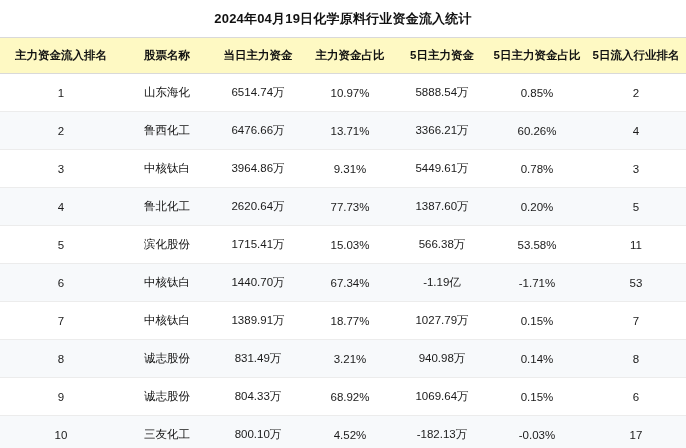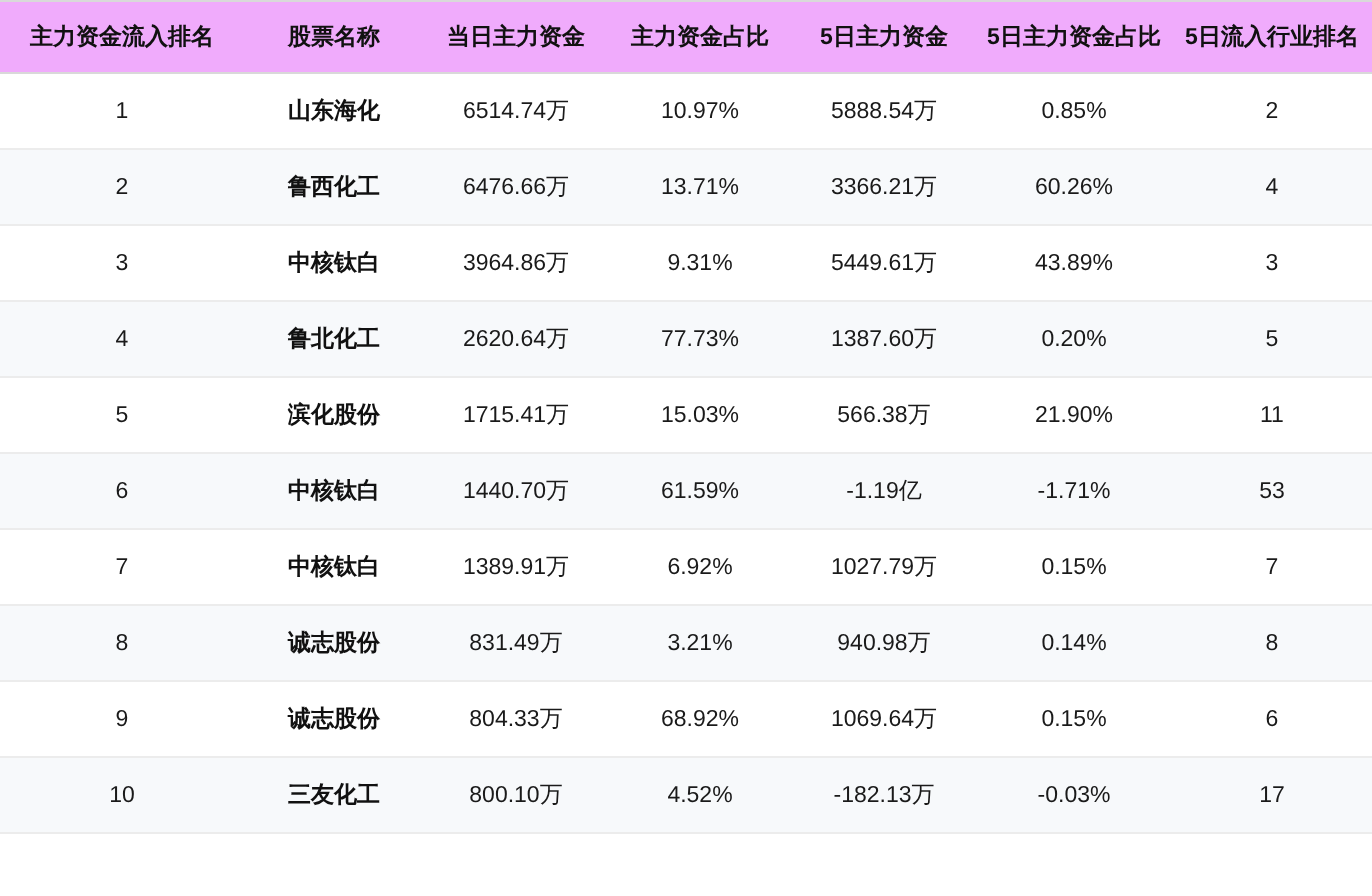--- a/index.html
+++ b/index.html
@@ -28,55 +28,56 @@
   }
   table.data-table {
     width: 686px;
     border-collapse: collapse;
     table-layout: fixed;
   }
   table.data-table thead th {
     font-size: 11.5px;
     font-weight: bold;
     color: #111111;
-    background: #f0abfc;
+    background: #fef9c3;
     padding: 10px 2px 10px 2px;
     text-align: center;
     border-top: 1px solid #d9d9d9;
     border-bottom: 1px solid #d9d9d9;
     white-space: nowrap;
   }
   table.data-table tbody td {
     font-size: 11.5px;
     color: #1a1a1a;
     text-align: center;
     padding: 11px 2px 11px 2px;
     border-bottom: 1px solid #ececec;
     white-space: nowrap;
   }
   table.data-table tbody tr.alt td {
     background: #f7f9fb;
   }
   table.data-table tbody td.name-cell {
-    font-weight: bold;
+    font-weight: normal;
     color: #111111;
   }
   col.c0 { width: 122px; }
   col.c1 { width: 90px; }
   col.c2 { width: 92px; }
   col.c3 { width: 92px; }
   col.c4 { width: 92px; }
   col.c5 { width: 98px; }
   col.c6 { width: 100px; }
 </style>
 </head>
 <body>
 
 <div class="page">
 
+  <div class="title">2024年04月19日化学原料行业资金流入统计</div>
 
   <table class="data-table">
     <colgroup>
       <col class="c0">
         <col class="c1">
         <col class="c2">
         <col class="c3">
         <col class="c4">
         <col class="c5">
         <col class="c6">
@@ -110,55 +111,55 @@
         <td>3366.21万</td>
         <td>60.26%</td>
         <td>4</td>
       </tr>
       <tr>
         <td>3</td>
         <td class="name-cell">中核钛白</td>
         <td>3964.86万</td>
         <td>9.31%</td>
         <td>5449.61万</td>
-        <td>43.89%</td>
+        <td>0.78%</td>
         <td>3</td>
       </tr>
       <tr class="alt">
         <td>4</td>
         <td class="name-cell">鲁北化工</td>
         <td>2620.64万</td>
         <td>77.73%</td>
         <td>1387.60万</td>
         <td>0.20%</td>
         <td>5</td>
       </tr>
       <tr>
         <td>5</td>
         <td class="name-cell">滨化股份</td>
         <td>1715.41万</td>
         <td>15.03%</td>
         <td>566.38万</td>
-        <td>21.90%</td>
+        <td>53.58%</td>
         <td>11</td>
       </tr>
       <tr class="alt">
         <td>6</td>
         <td class="name-cell">中核钛白</td>
         <td>1440.70万</td>
-        <td>61.59%</td>
+        <td>67.34%</td>
         <td>-1.19亿</td>
         <td>-1.71%</td>
         <td>53</td>
       </tr>
       <tr>
         <td>7</td>
         <td class="name-cell">中核钛白</td>
         <td>1389.91万</td>
-        <td>6.92%</td>
+        <td>18.77%</td>
         <td>1027.79万</td>
         <td>0.15%</td>
         <td>7</td>
       </tr>
       <tr class="alt">
         <td>8</td>
         <td class="name-cell">诚志股份</td>
         <td>831.49万</td>
         <td>3.21%</td>
         <td>940.98万</td>

